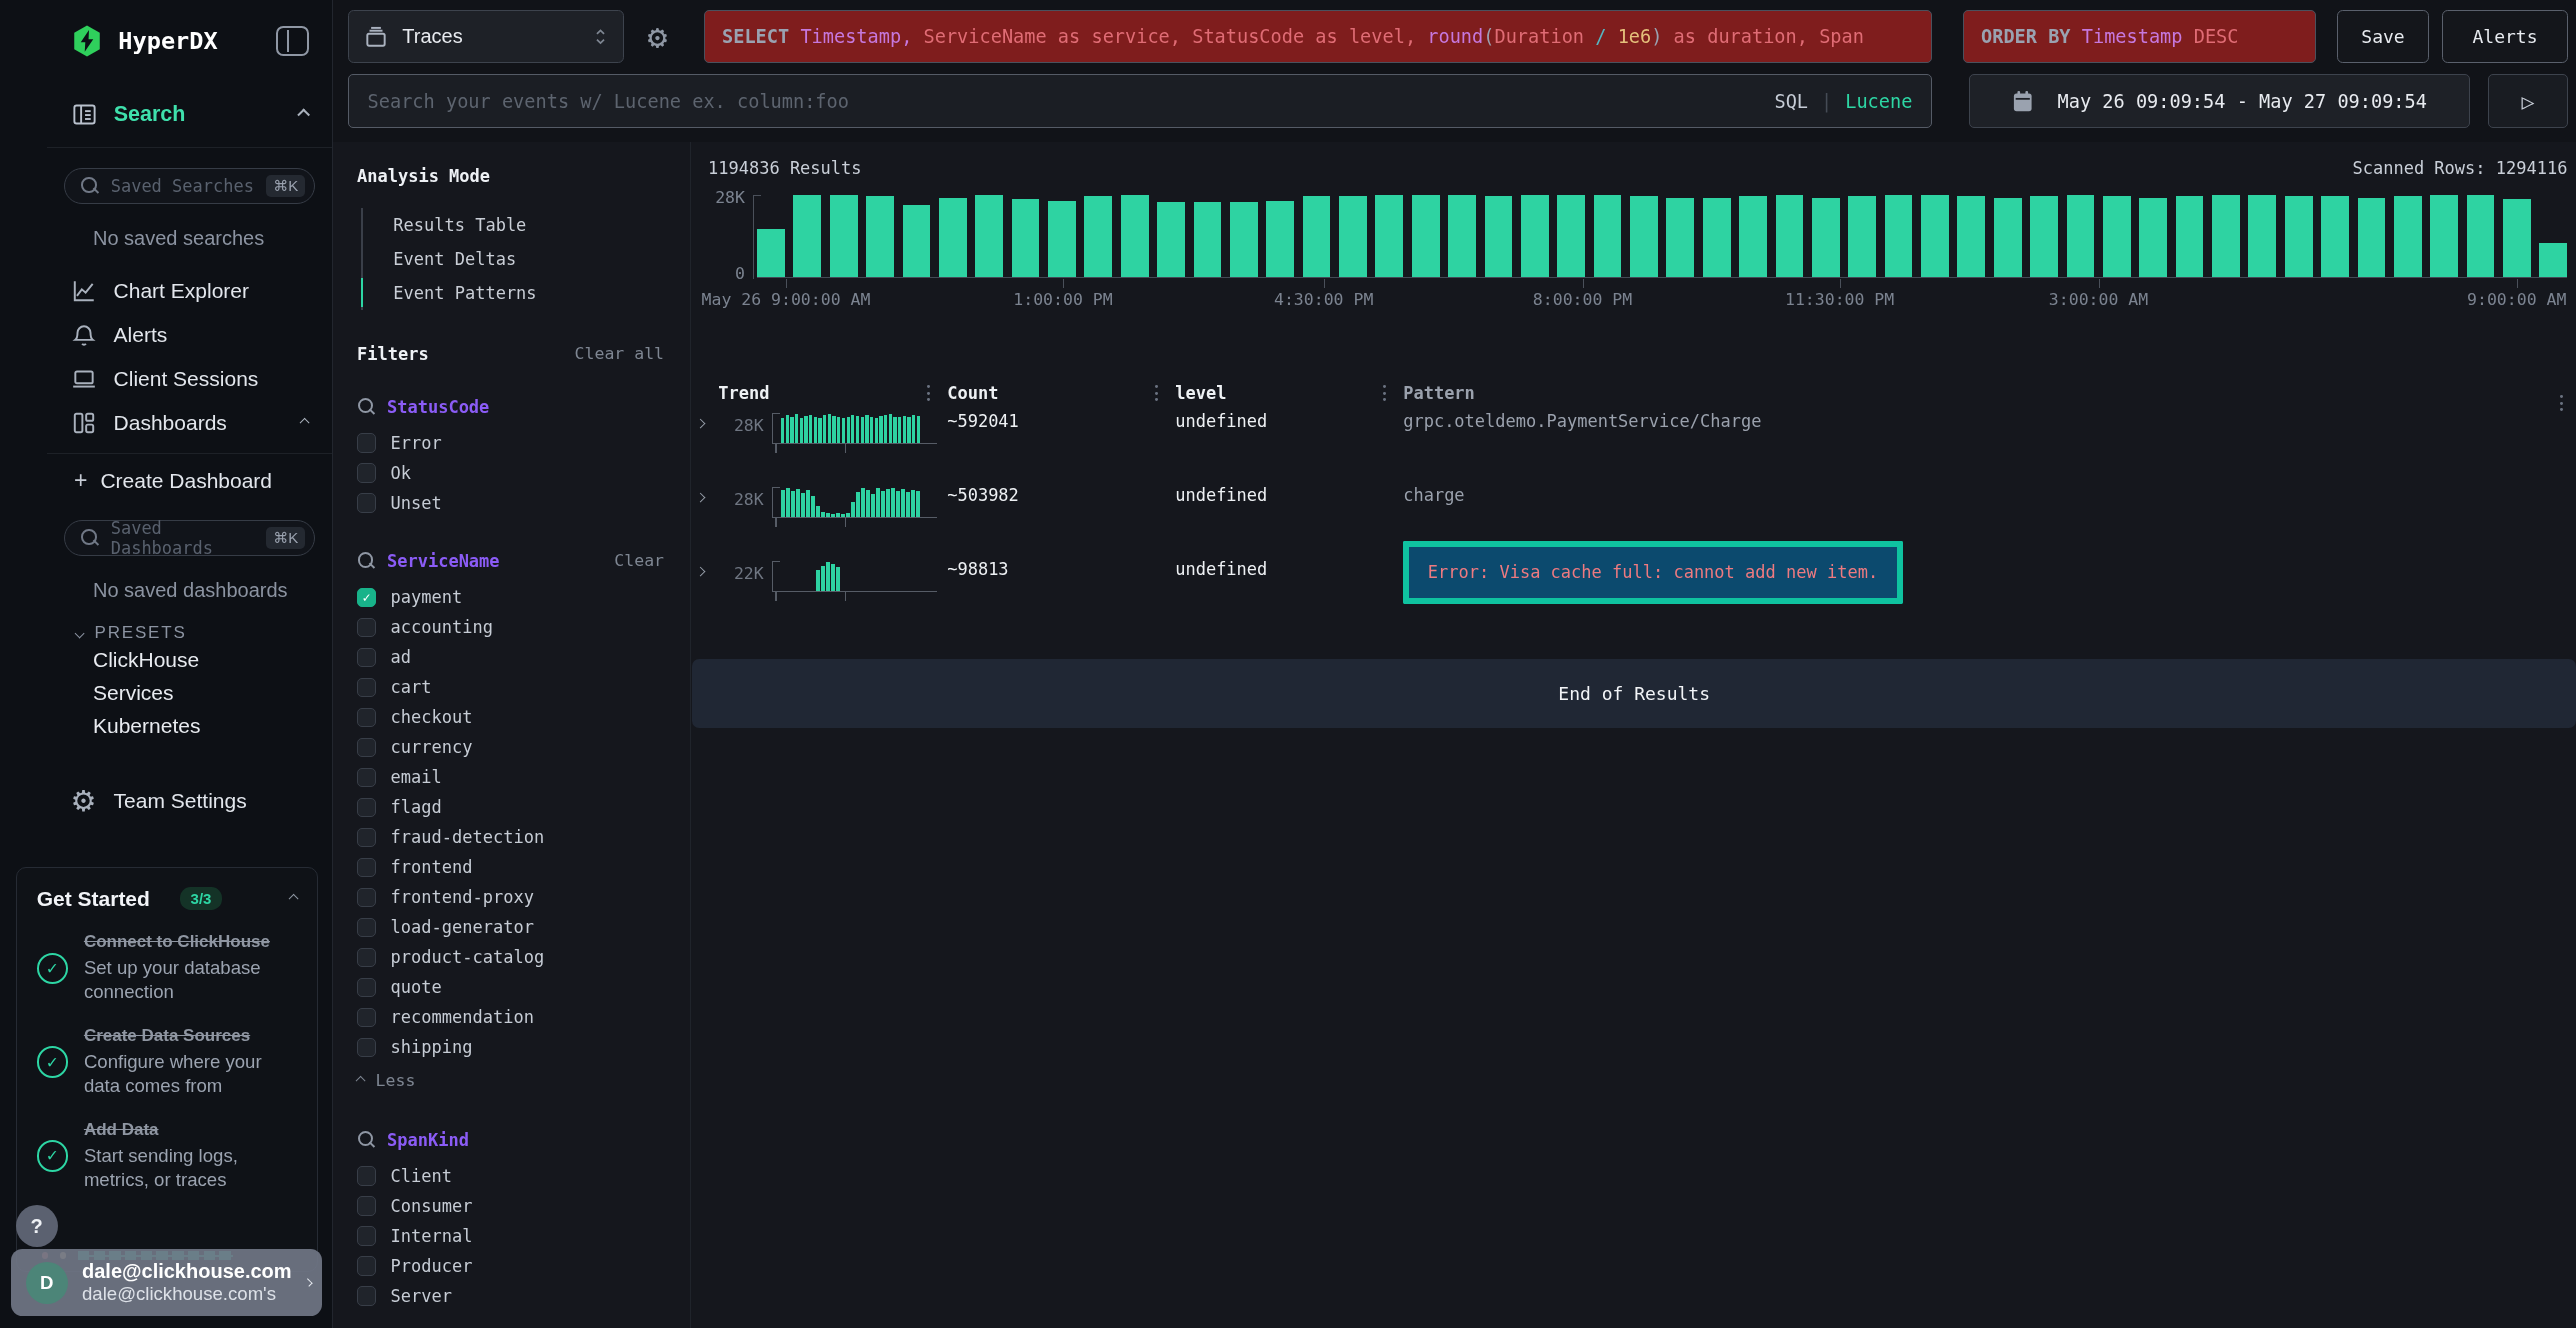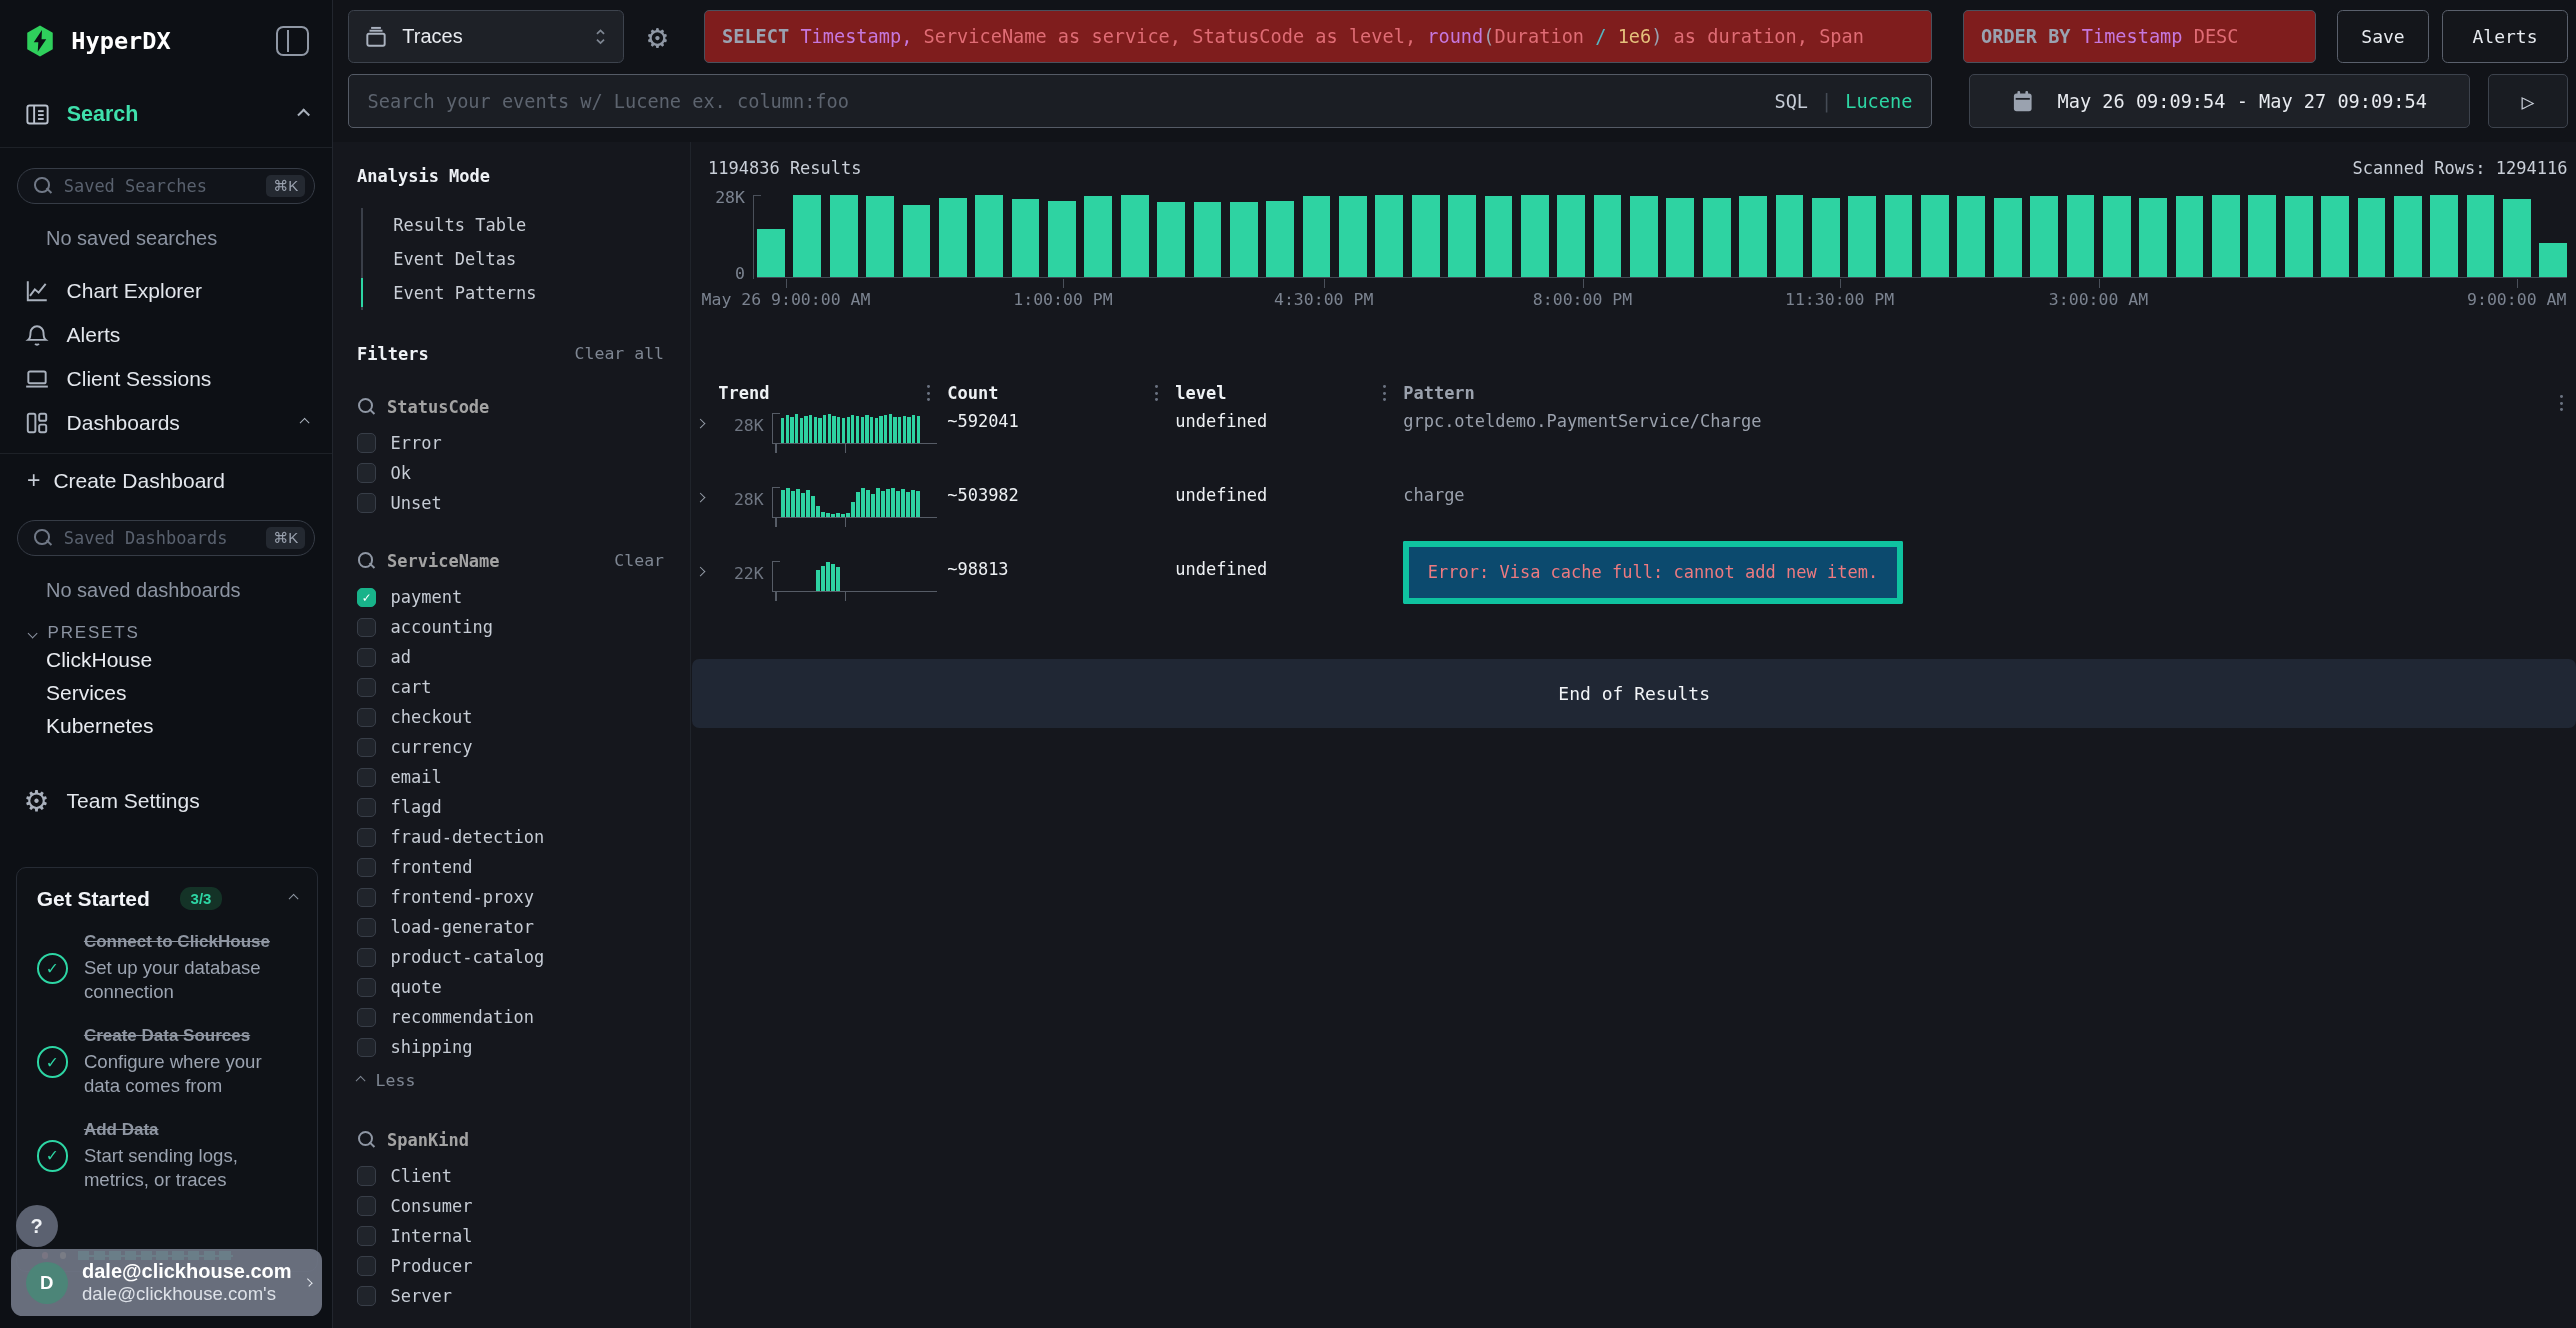--- a/index.html
+++ b/index.html
@@ -12,21 +12,21 @@
   .chev.up    { transform:rotate(-135deg); }
   .chev.down  { transform:rotate(45deg); }
   .chev.sm { width:7.2px; height:7.2px; border-width:1.8px; }
   .mag { width:18.6px; height:18.6px; position:relative; display:inline-block; flex:0 0 auto; }
   .mag::before { content:""; position:absolute; width:11.4px; height:11.4px; border:2.1px solid currentColor; border-radius:50%; left:0.7px; top:0.7px; }
   .mag::after { content:""; position:absolute; width:2.1px; height:7.2px; background:currentColor; transform:rotate(-45deg); left:14.3px; top:10.7px; }
   .vd { display:inline-flex; flex-direction:column; gap:3.6px; }
   .vd i { width:2.9px; height:2.9px; border-radius:50%; background:#6a7280; }
 
   
-  .sidebar { position:absolute; left:0; top:0; width:333px; height:1328px; background:#0d1015; border-right:0.7px solid #22262e; font-family:"Liberation Sans","DejaVu Sans",sans-serif; }
+  .sidebar { position:absolute; left:0; top:0; width:333px; height:1328px; background:#0d1015; border-right:0.7px solid #22262e; font-family:"Liberation Sans","DejaVu Sans",sans-serif;padding-left:47px; }
   .logo-row { height:82px; display:flex; align-items:center; padding:0 23px; gap:14.3px; }
   .logo-title { font-family:"DejaVu Sans Mono","Liberation Mono",monospace; font-weight:700; font-size:23.6px; color:#fff; }
   .collapse-icon { margin-left:auto; width:33px; height:30px; border:2.1px solid #8f97a4; border-radius:7.2px; position:relative; }
   .collapse-icon::before { content:""; position:absolute; left:8.6px; top:2.1px; bottom:2.1px; width:2.1px; background:#8f97a4; }
   .srow { height:66px; display:flex; align-items:center; gap:15.7px; padding:0 24px; border-bottom:0.7px solid #1d2127; }
   .srow .label { font-weight:700; font-size:21.5px; color:#3fe0ac; }
   .srow .chev { margin-left:auto; color:#aab2bd; }
   .pill { margin:20px 17px 0; height:36px; border:1.1px solid #363c46; border-radius:18px; background:#11141a; display:flex; align-items:center; gap:11.4px; padding:0 8.6px 0 15.7px; color:#707886; }
   .pill .ph { color:#59616e; font-family:"DejaVu Sans Mono","Liberation Mono",monospace; font-size:17px; flex:1; }
   .pill .kbd { background:#242931; border-radius:5px; padding:2.1px 7.2px; color:#9aa2af; font-size:15px; }
@@ -92,21 +92,21 @@
   
   .fpanel { position:absolute; left:333px; top:142px; width:358px; bottom:0; background:#15171d; border-right:0.7px solid #20242b; padding:24px 26px 0 24px; overflow:hidden; }
   .panel-title { font-weight:700; font-size:17px; color:#eef1f5; }
   .mode-list { margin:21.5px 0 0 4.3px; border-left:2.1px solid #3a3f49; }
   .mode-item { position:relative; height:34px; display:flex; align-items:center; padding-left:30px; font-size:17px; color:#c9ced6; }
   .mode-item.active::before { content:""; position:absolute; left:-2.1px; top:2.1px; bottom:2.1px; width:2.1px; background:#2dd6a4; }
   .filters-row { margin-top:34px; display:flex; align-items:center; }
   .clear-all { margin-left:auto; font-size:16.5px; color:#7e8692; }
   .fgroup { margin-top:33px; }
   .fg-head { display:flex; align-items:center; gap:11.4px; margin-bottom:11.4px; color:#8f97a4; }
-  .fg-name { font-weight:700; font-size:17px; color:#a3a3a3; }
+  .fg-name { font-weight:700; font-size:17px; color:#8b5cf6; }
   .fg-clear { margin-left:auto; font-size:16.5px; color:#7e8692; }
   .fopt { display:flex; align-items:center; gap:14.3px; height:30px; }
   .cbx { width:19.3px; height:19.3px; border-radius:5px; background:#20242b; border:1.4px solid #383e48; color:#fff; font-size:13.6px; line-height:16.5px; text-align:center; flex:0 0 auto; }
   .cbx.on { background:#18b38a; border-color:#18b38a; }
   .flabel { font-size:17px; color:#c6ccd5; }
   .fless { display:flex; align-items:center; gap:11.4px; color:#7e8692; font-size:16.5px; height:31.5px; margin-top:2.9px; }
 
   
   .main { position:absolute; left:691px; top:142px; right:0; bottom:0; background:#15171d; }
   .res-head { position:absolute; left:17px; right:8.6px; top:15.7px; display:flex; justify-content:space-between; font-size:17px; color:#c9cfd8; }

